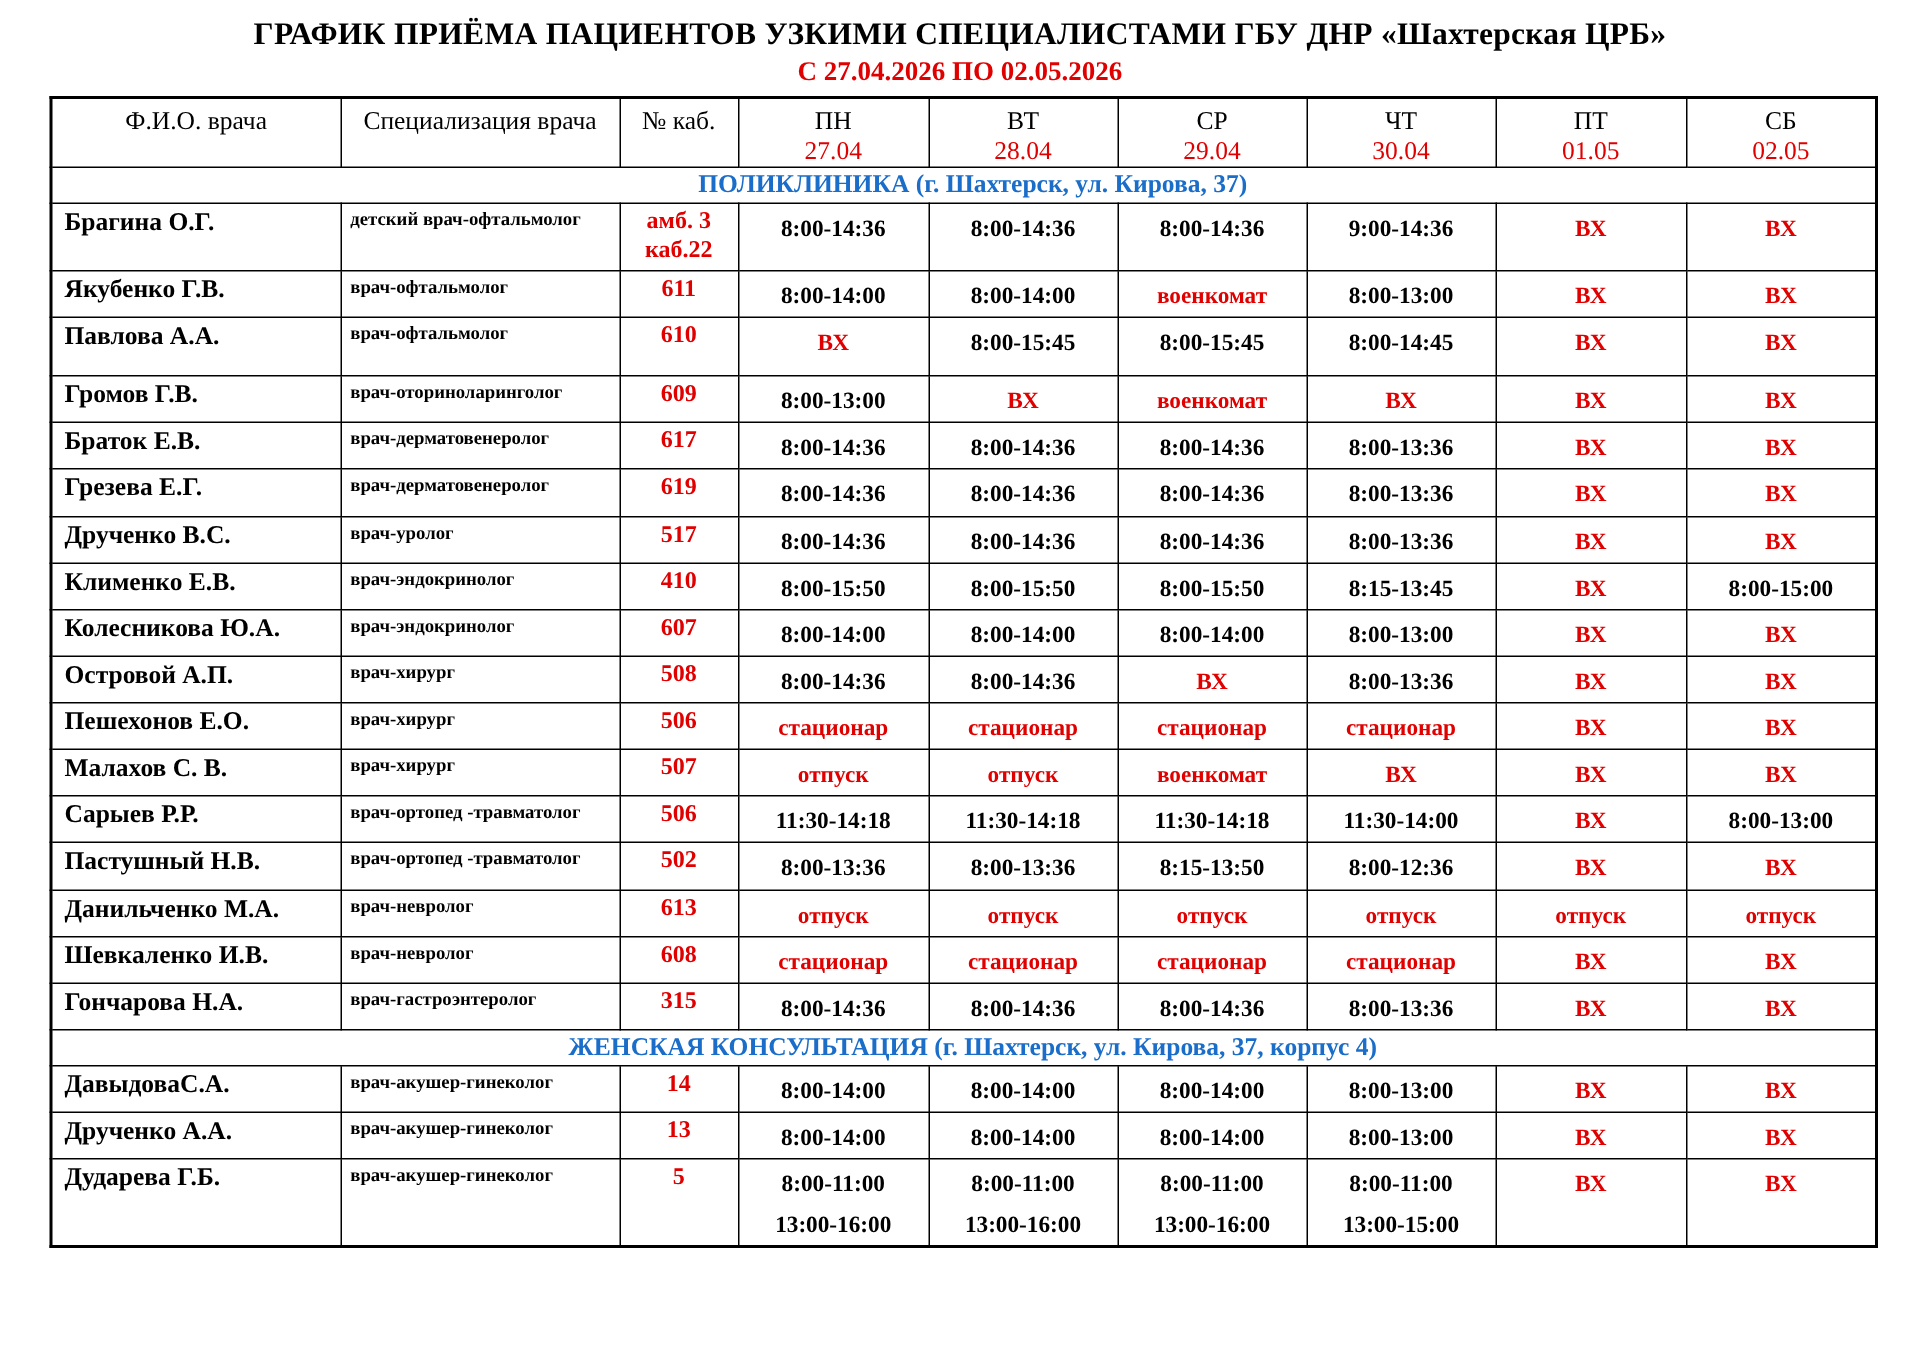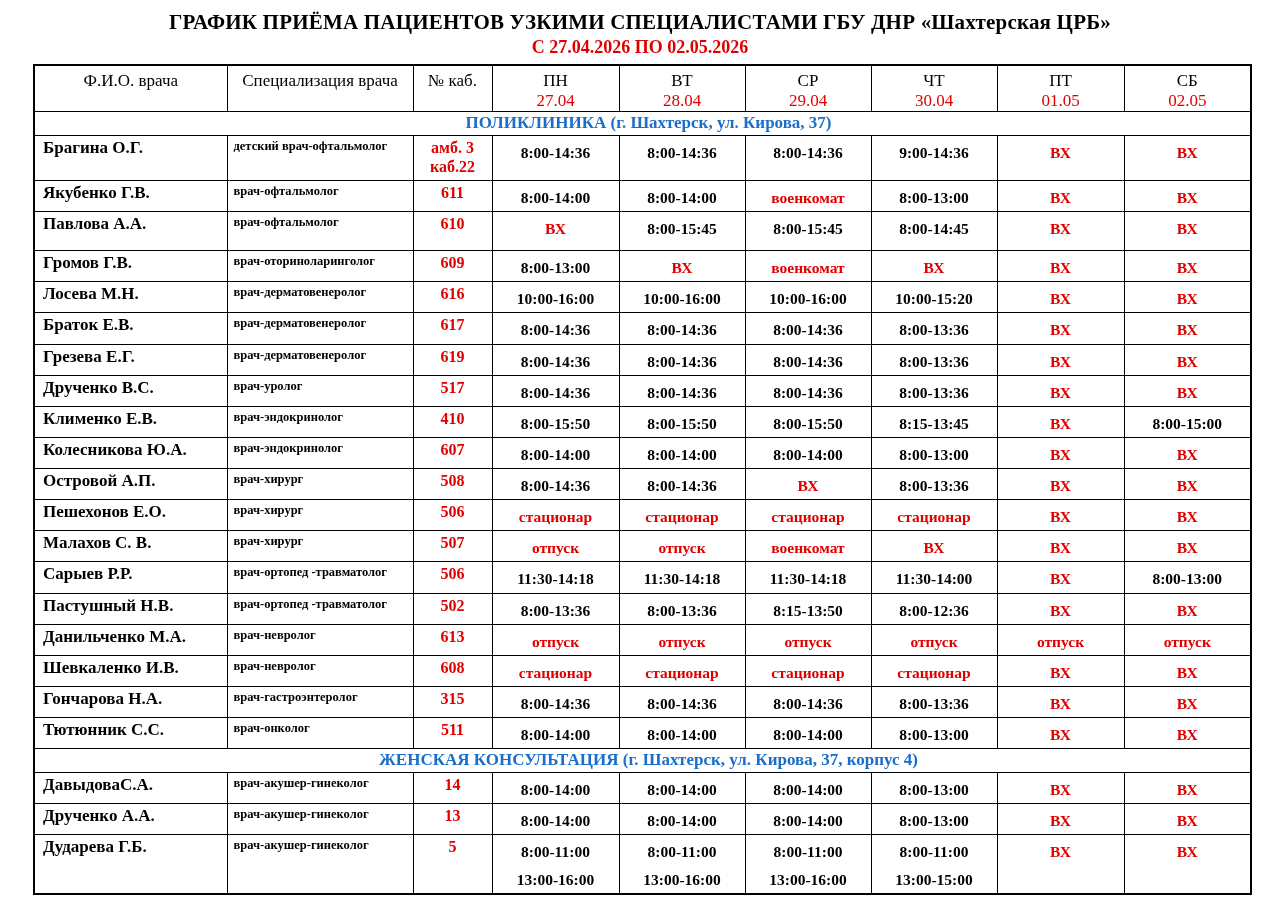--- a/index.html
+++ b/index.html
@@ -134,31 +134,20 @@
           <td class="c-spec">врач-оториноларинголог</td>
           <td class="c-cab">609</td>
           <td class="c-day">8:00-13:00</td>
           <td class="c-day special">ВХ</td>
           <td class="c-day special">военкомат</td>
           <td class="c-day special">ВХ</td>
           <td class="c-day special">ВХ</td>
           <td class="c-day special">ВХ</td>
         </tr>
         <tr style="height: 23px;">
-          <td class="c-name">Лосева М.Н.</td>
-          <td class="c-spec">врач-дерматовенеролог</td>
-          <td class="c-cab">616</td>
-          <td class="c-day">10:00-16:00</td>
-          <td class="c-day">10:00-16:00</td>
-          <td class="c-day">10:00-16:00</td>
-          <td class="c-day">10:00-15:20</td>
-          <td class="c-day special">ВХ</td>
-          <td class="c-day special">ВХ</td>
-        </tr>
-        <tr style="height: 23px;">
           <td class="c-name">Браток Е.В.</td>
           <td class="c-spec">врач-дерматовенеролог</td>
           <td class="c-cab">617</td>
           <td class="c-day">8:00-14:36</td>
           <td class="c-day">8:00-14:36</td>
           <td class="c-day">8:00-14:36</td>
           <td class="c-day">8:00-13:36</td>
           <td class="c-day special">ВХ</td>
           <td class="c-day special">ВХ</td>
         </tr>
@@ -284,31 +273,20 @@
           <td class="c-day special">ВХ</td>
         </tr>
         <tr style="height: 23px;">
           <td class="c-name">Гончарова Н.А.</td>
           <td class="c-spec">врач-гастроэнтеролог</td>
           <td class="c-cab">315</td>
           <td class="c-day">8:00-14:36</td>
           <td class="c-day">8:00-14:36</td>
           <td class="c-day">8:00-14:36</td>
           <td class="c-day">8:00-13:36</td>
-          <td class="c-day special">ВХ</td>
-          <td class="c-day special">ВХ</td>
-        </tr>
-        <tr style="height: 23px;">
-          <td class="c-name">Тютюнник С.С.</td>
-          <td class="c-spec">врач-онколог</td>
-          <td class="c-cab">511</td>
-          <td class="c-day">8:00-14:00</td>
-          <td class="c-day">8:00-14:00</td>
-          <td class="c-day">8:00-14:00</td>
-          <td class="c-day">8:00-13:00</td>
           <td class="c-day special">ВХ</td>
           <td class="c-day special">ВХ</td>
         </tr>
         <tr>
           <td colspan="9" class="section-row">ЖЕНСКАЯ КОНСУЛЬТАЦИЯ (г. Шахтерск, ул. Кирова, 37, корпус 4)</td>
         </tr>
         <tr style="height: 27px;">
           <td class="c-name">ДавыдоваС.А.</td>
           <td class="c-spec">врач-акушер-гинеколог</td>
           <td class="c-cab">14</td>

